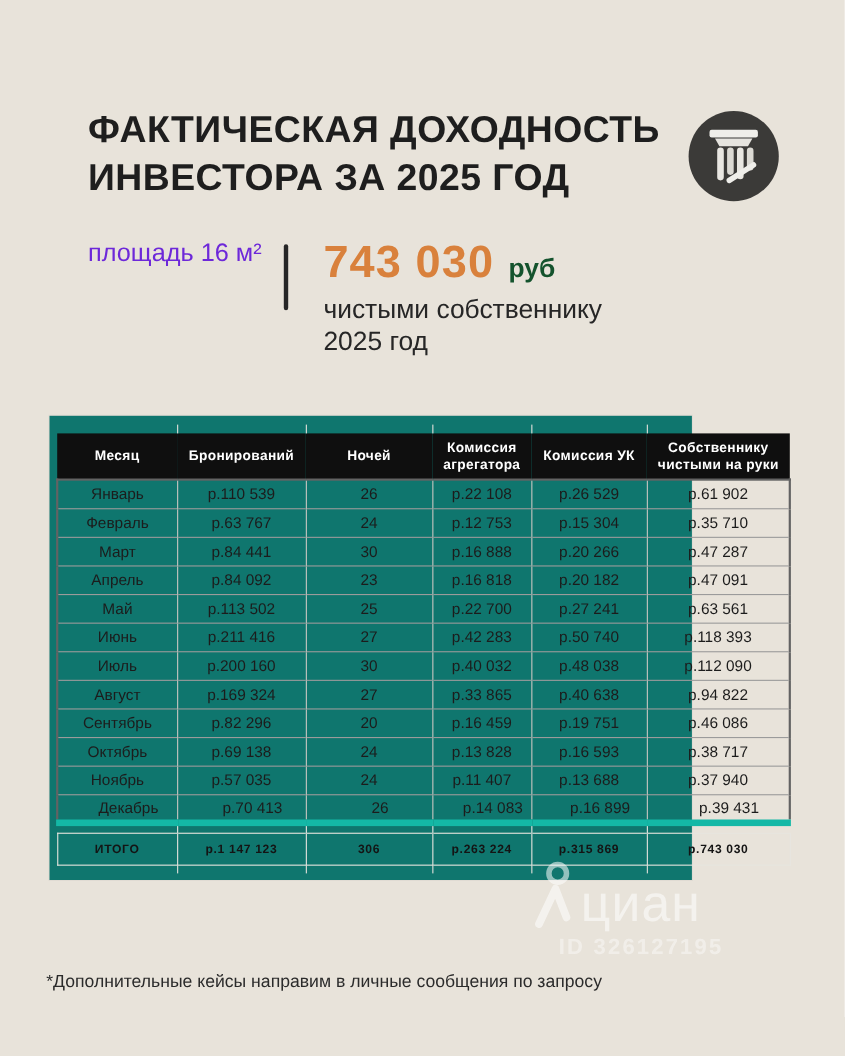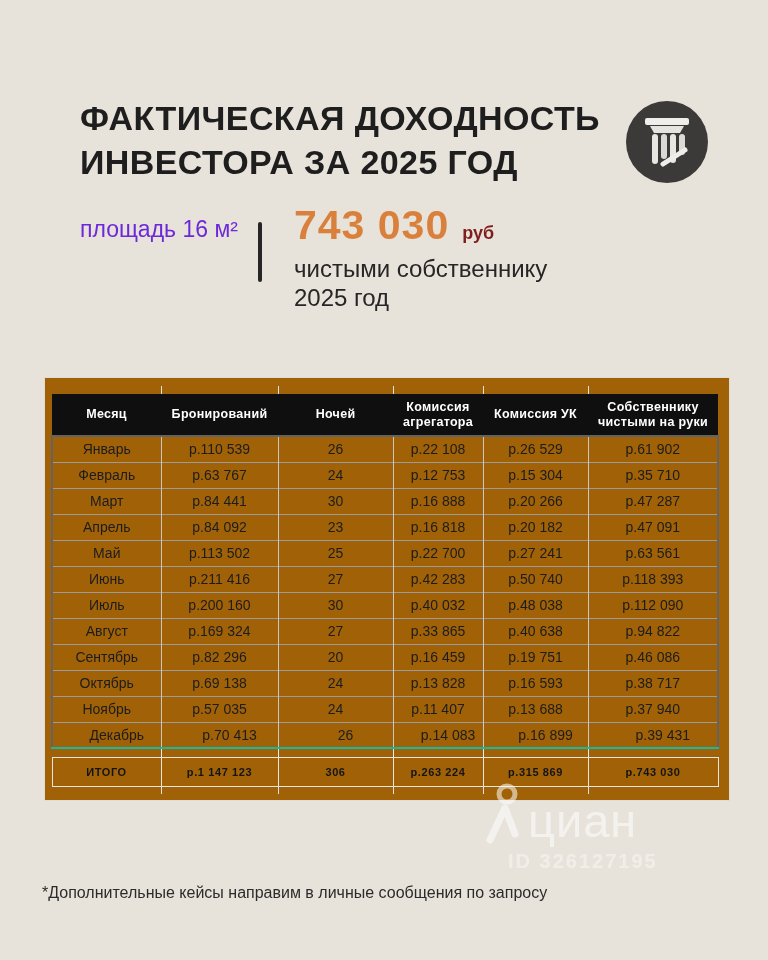--- a/index.html
+++ b/index.html
@@ -22,48 +22,48 @@
   }
   
   .area-label {
     position:absolute; left:80px; top:216px;
     font-size:23px; color:#6d28d9;
   }
   .v-divider {
     position:absolute; left:258px; top:222px;
     width:4px; height:60px; background:#262626; border-radius:2px;
   }
-  .summary-block { position:absolute; left:294px; top:202px; }
+  .summary-block { position:absolute; left:294px; top:215px; }
   .amount-row { display:flex; align-items:baseline; gap:13px; }
   .amount { font-size:41px; font-weight:800; color:#D9813C; letter-spacing:1px; }
-  .currency { font-size:18px; font-weight:700; color:#7f1d1d; }
+  .currency { font-size:24px; font-weight:700; color:#14532d; }
   .summary-sub { margin-top:5px; font-size:24px; line-height:29px; color:#262626; }
   
   .card {
-    position:absolute; left:45px; top:378px; width:684px;
-    background:#a16207; padding:8px 6px 6px 6px;
+    position:absolute; left:45px; top:378px; width:584px;
+    background:#0f766e; padding:8px 6px 6px 6px;
     box-shadow:0 0 0 1px rgba(0,0,0,0.03);
   }
   table { border-collapse:collapse; table-layout:fixed; width:666px; }
   td, th { text-align:center; vertical-align:middle; overflow:hidden; }
   tr.spacer td { height:8px; border-left:1px solid #E3E1DB; }
   tr.spacer td:first-child { border-left:none; }
   thead th {
     height:42px; background:#0F0F0F; color:#FFFFFF;
     font-size:12.5px; font-weight:700; letter-spacing:0.3px; line-height:15px;
     padding:0 4px;
   }
   tbody.months td {
     height:26px; font-size:14px; color:#1C1C1C;
     border-top:1px solid #9B9B9B; border-left:1px solid #C9C7C1;
   }
   tbody.months tr td:first-child { border-left:2px solid #636363; }
   tbody.months tr td:last-child  { border-right:2px solid #636363; }
   tbody.months tr.first td { border-top:2px solid #636363; }
-  tbody.months tr.last  td { border-bottom:2px solid #14b8a6;padding-left:20px; }
+  tbody.months tr.last  td { border-bottom:6px solid #14b8a6;padding-left:20px; }
   tr.gap td { height:9px; border-left:1px solid #ECEAE4; }
   tr.gap td:first-child { border-left:none; }
   tbody.total td {
     height:29px; font-size:11px; font-weight:700; letter-spacing:0.6px;
     color:#141414; border:1px solid #E7E5DF;
   }
   
   .watermark { position:absolute; left:486px; top:782px; color:#FFFFFF; }
   .wm-row { display:flex; align-items:flex-end; }
   .wm-pin { opacity:0.55; }

